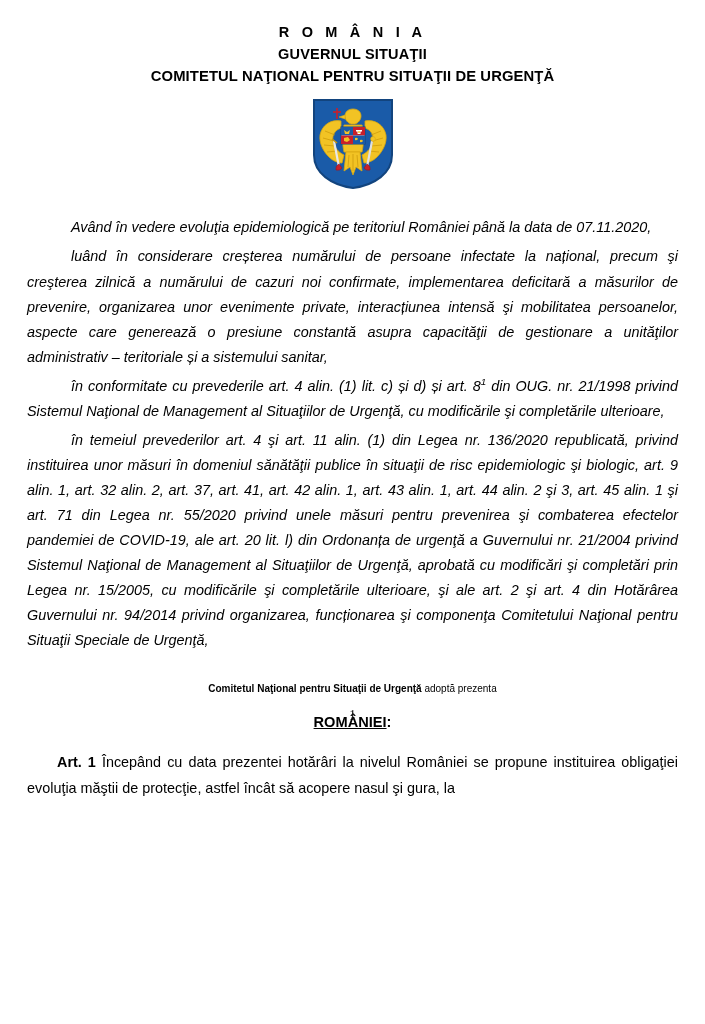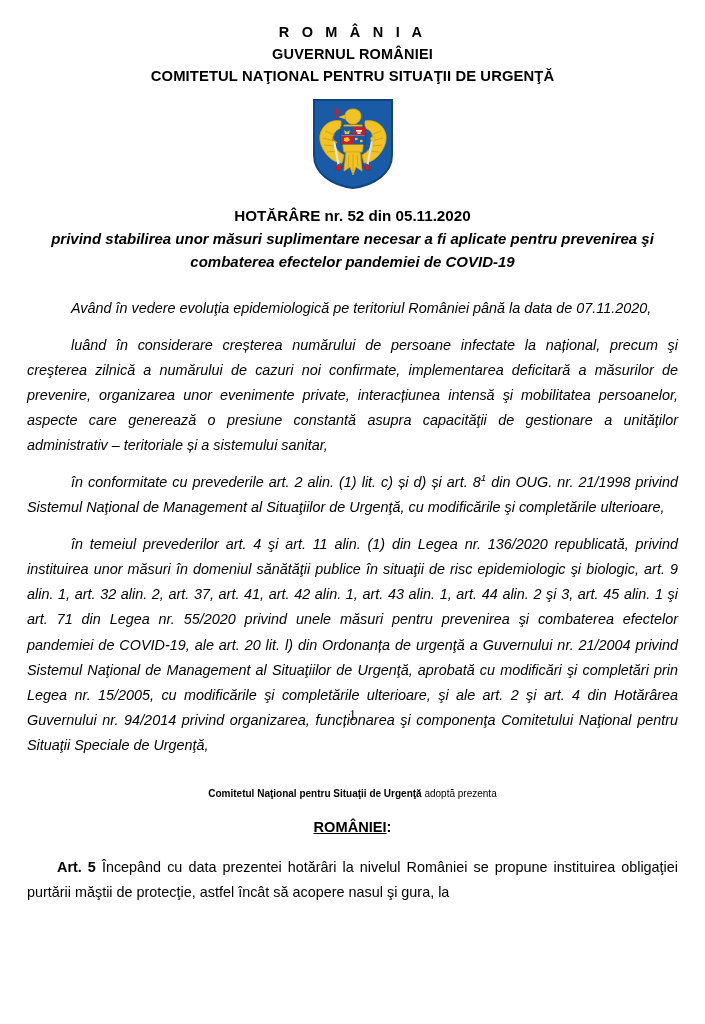--- a/index.html
+++ b/index.html
@@ -93,21 +93,21 @@
     font-size: 14.4px;
     line-height: 1.74;
     margin: 0;
     text-indent: 44px;
     hyphens: none;
   }
   p.para.first {
     margin-top: 22px;
   }
   p.para.tight {
-    margin-top: 12px;
+    margin-top: 4px;
   }
   sup {
     font-size: 0.68em;
     vertical-align: super;
     line-height: 0;
   }
 
   
   .adopta {
     text-align: center;
@@ -148,21 +148,21 @@
     color: #111;
   }
 </style>
 </head>
 <body>
 
 <div class="page">
 
   <div class="header">
     <div class="line hdr-country">R O M Â N I A</div>
-    <div class="line hdr-gov">GUVERNUL ROMÂNIEI</div>
+    <div class="line hdr-gov">GUVERNUL SITUAŢII</div>
     <div class="line hdr-cnsu">COMITETUL NAŢIONAL PENTRU SITUAŢII DE URGENŢĂ</div>
   </div>
 
   <div class="crest-wrap">
     <span class="crest">
       <svg width="84" height="94" viewBox="0 0 84 94" xmlns="http://www.w3.org/2000/svg">
 
         <path d="M3 3 H81 V58 C81 76 64 88 42 91 C20 88 3 76 3 58 Z" fill="#1a5ba8" stroke="#12447e" stroke-width="2"></path>
 
         <path d="M30 24 C20 22 11 28 9 38 C8 46 12 54 18 60 C22 64 27 66 31 66
@@ -227,38 +227,34 @@
 
         <path d="M61 44 L56 70" stroke="#e0e0e0" stroke-width="2.2" fill="none"></path>
         <circle cx="62" cy="42" r="2.4" fill="#f2c324" stroke="#d9a70f" stroke-width="0.6"></circle>
 
         <path d="M28 67 q-4 2 -3 6 q4 1 6 -2 z" fill="#c8202b" stroke="#9a1520" stroke-width="0.6"></path>
         <path d="M56 67 q4 2 3 6 q-4 1 -6 -2 z" fill="#c8202b" stroke="#9a1520" stroke-width="0.6"></path>
       </svg>
     </span>
   </div>
 
-  <div class="title-block">
-    <div class="title-main">HOTĂRÂRE nr. 52 din 05.11.2020</div>
-    <div class="title-sub">privind stabilirea unor măsuri suplimentare necesar a fi aplicate pentru prevenirea şi combaterea efectelor pandemiei de COVID-19</div>
+
+  <div class="body-area">
+
+    <p class="para first">Având în vedere evoluţia epidemiologică pe teritoriul României până la data de 07.11.2020,</p>
+
+    <p class="para tight">luând în considerare creșterea numărului de persoane infectate la național, precum şi creşterea zilnică a numărului de cazuri noi confirmate, implementarea deficitară a măsurilor de prevenire, organizarea unor evenimente private, interacțiunea intensă şi mobilitatea persoanelor, aspecte care generează o presiune constantă asupra capacităţii de gestionare a unităţilor administrativ – teritoriale și a sistemului sanitar,</p>
+
+    <p class="para tight"><span>în conformitate cu prevederile art. 4 alin. (1) lit. c) și d) și art. 8</span><sup>1</sup><span> din OUG. nr. 21/1998 privind Sistemul Naţional de Management al Situaţiilor de Urgenţă, cu modificările şi completările ulterioare,</span></p>
+
+    <p class="para tight">în temeiul prevederilor art. 4 şi art. 11 alin. (1) din Legea nr. 136/2020 republicată, privind instituirea unor măsuri în domeniul sănătăţii publice în situaţii de risc epidemiologic şi biologic, art. 9 alin. 1, art. 32 alin. 2, art. 37, art. 41, art. 42 alin. 1, art. 43 alin. 1, art. 44 alin. 2 şi 3, art. 45 alin. 1 şi art. 71 din Legea nr. 55/2020 privind unele măsuri pentru prevenirea şi combaterea efectelor pandemiei de COVID-19, ale art. 20 lit. l) din Ordonanța de urgenţă a Guvernului nr. 21/2004 privind Sistemul Naţional de Management al Situaţiilor de Urgenţă, aprobată cu modificări şi completări prin Legea nr. 15/2005, cu modificările şi completările ulterioare, şi ale art. 2 şi art. 4 din Hotărârea Guvernului nr. 94/2014 privind organizarea, funcționarea şi componenţa Comitetului Naţional pentru Situaţii Speciale de Urgenţă,</p>
+
+    <div class="adopta"><b>Comitetul Naţional pentru Situaţii de Urgenţă</b><span> adoptă prezenta</span></div>
+
+    <div class="hot-heading"><span class="u">ROMÂNIEI</span><span>:</span></div>
+
+    <p class="art"><b>Art. 1</b><span> Începând cu data prezentei hotărâri la nivelul României se propune instituirea obligaţiei evoluţia măştii de protecţie, astfel încât să acopere nasul şi gura, la</span></p>
+
   </div>
 
-  <div class="body-area">
-
-    <p class="para first">Având în vedere evoluţia epidemiologică pe teritoriul României până la data de 07.11.2020,</p>
-
-    <p class="para tight">luând în considerare creșterea numărului de persoane infectate la național, precum şi creşterea zilnică a numărului de cazuri noi confirmate, implementarea deficitară a măsurilor de prevenire, organizarea unor evenimente private, interacțiunea intensă şi mobilitatea persoanelor, aspecte care generează o presiune constantă asupra capacităţii de gestionare a unităţilor administrativ – teritoriale și a sistemului sanitar,</p>
-
-    <p class="para tight"><span>în conformitate cu prevederile art. 2 alin. (1) lit. c) și d) și art. 8</span><sup>1</sup><span> din OUG. nr. 21/1998 privind Sistemul Naţional de Management al Situaţiilor de Urgenţă, cu modificările şi completările ulterioare,</span></p>
-
-    <p class="para tight">în temeiul prevederilor art. 4 şi art. 11 alin. (1) din Legea nr. 136/2020 republicată, privind instituirea unor măsuri în domeniul sănătăţii publice în situaţii de risc epidemiologic şi biologic, art. 9 alin. 1, art. 32 alin. 2, art. 37, art. 41, art. 42 alin. 1, art. 43 alin. 1, art. 44 alin. 2 şi 3, art. 45 alin. 1 şi art. 71 din Legea nr. 55/2020 privind unele măsuri pentru prevenirea şi combaterea efectelor pandemiei de COVID-19, ale art. 20 lit. l) din Ordonanța de urgenţă a Guvernului nr. 21/2004 privind Sistemul Naţional de Management al Situaţiilor de Urgenţă, aprobată cu modificări şi completări prin Legea nr. 15/2005, cu modificările şi completările ulterioare, şi ale art. 2 şi art. 4 din Hotărârea Guvernului nr. 94/2014 privind organizarea, funcționarea şi componenţa Comitetului Naţional pentru Situaţii Speciale de Urgenţă,</p>
-
-    <div class="adopta"><b>Comitetul Naţional pentru Situaţii de Urgenţă</b><span> adoptă prezenta</span></div>
-
-    <div class="hot-heading"><span class="u">ROMÂNIEI</span><span>:</span></div>
-
-    <p class="art"><b>Art. 5</b><span> Începând cu data prezentei hotărâri la nivelul României se propune instituirea obligaţiei purtării măştii de protecţie, astfel încât să acopere nasul şi gura, la</span></p>
-
-  </div>
-
   <div class="footer">1</div>
 
 </div>
 
 </body></html>

